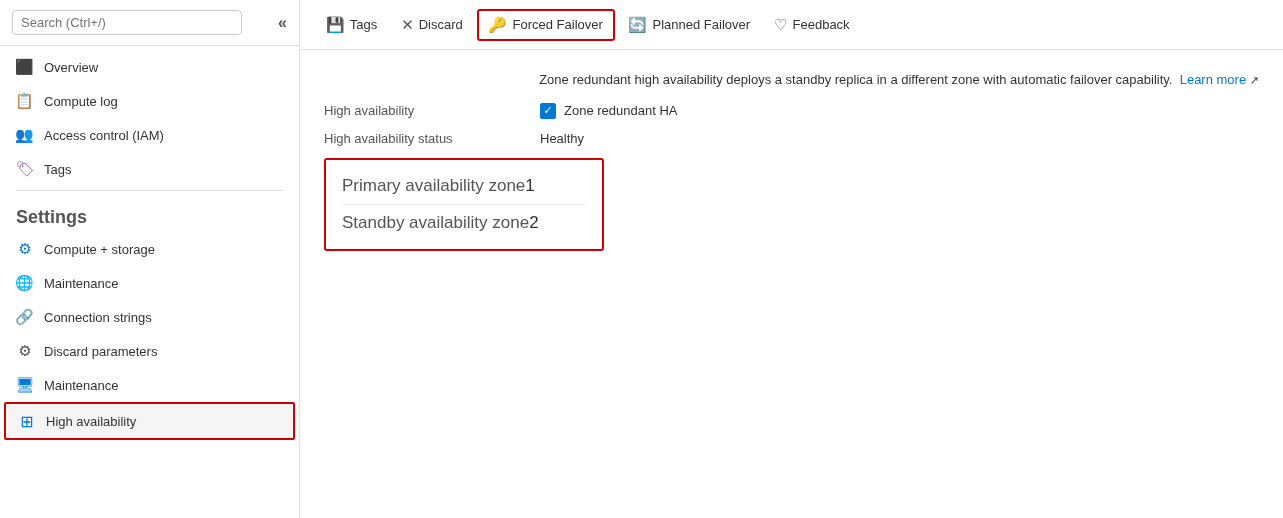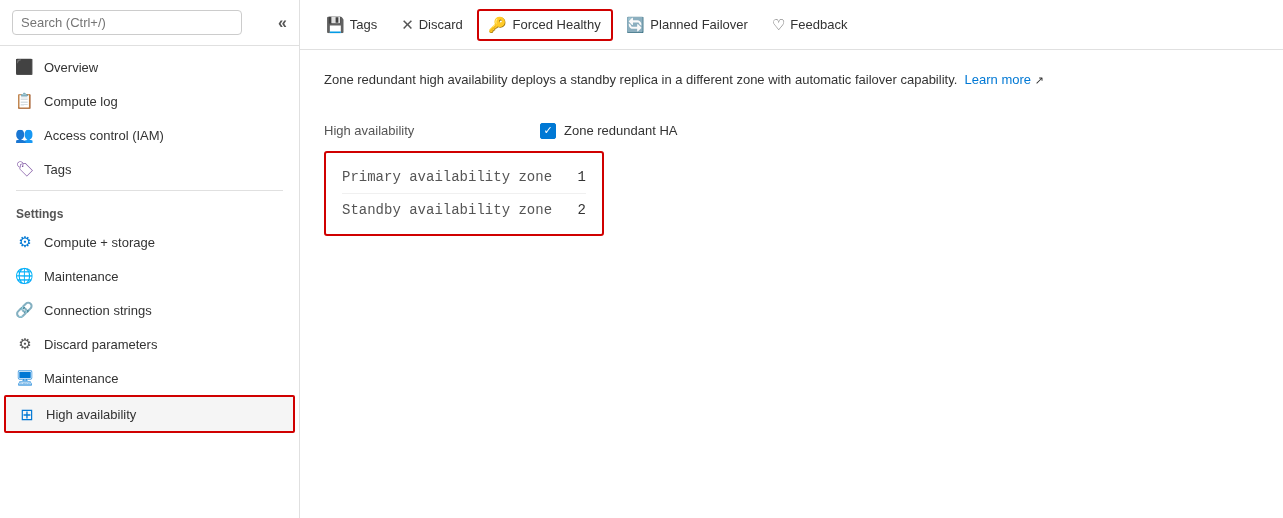--- a/index.html
+++ b/index.html
@@ -58,21 +58,21 @@
       width: 18px;
       height: 18px;
       display: flex;
       align-items: center;
       justify-content: center;
       font-size: 15px;
       flex-shrink: 0;
     }
     .section-label {
       padding: 12px 16px 4px 16px;
-      font-size: 12px;
+      font-size: 18px;
       font-weight: 600;
       color: #555;
       text-transform: none;
     }
     .section-divider {
       border: none;
       border-top: 1px solid #e0e0e0;
       margin: 4px 16px;
     }
 
@@ -127,22 +127,23 @@
 
     
     .content {
       flex: 1;
       padding: 20px 24px;
       overflow-y: auto;
     }
     .description-text {
       font-size: 13px;
       color: #333;
-      margin-bottom: 33px;
+      margin-bottom: 13px;
       line-height: 1.5;
+      text-align: right;
     }
     .description-text a {
       color: #0078d4;
       text-decoration: none;
     }
 
     .field-row {
       display: flex;
       align-items: center;
       margin-bottom: 12px;
@@ -179,25 +180,23 @@
     .zone-box {
       border: 2px solid #d00000;
       border-radius: 3px;
       padding: 8px 16px;
       margin-top: 8px;
       width: 280px;
     }
     .zone-row {
       display: flex;
       align-items: center;
-      justify-content: space-between;
       padding: 8px 0;
-      font-size: 14px;
-      color: #333;
-      font-family: Liberation Mono, monospace;
+      font-size: 17px;
+      color: #333;
     }
     .zone-row:not(:last-child) {
       border-bottom: 1px solid #f0f0f0;
     }
     .zone-row-label { color: #555; }
     .zone-row-value { font-weight: 400; }
   </style>
 </head>
 <body>
 
@@ -263,21 +262,21 @@
     <button class="toolbar-btn">
       <span class="btn-icon">💾</span>
       <span>Tags</span>
     </button>
     <button class="toolbar-btn">
       <span class="btn-icon">✕</span>
       <span>Discard</span>
     </button>
     <button class="toolbar-btn highlighted">
       <span class="btn-icon" style="color:#0078d4;">🔑</span>
-      <span>Forced Healthy</span>
+      <span>Forced Failover</span>
     </button>
     <button class="toolbar-btn">
       <span class="btn-icon">🔄</span>
       <span>Planned Failover</span>
     </button>
     <button class="toolbar-btn">
       <span class="btn-icon">♡</span>
       <span>Feedback</span>
     </button>
   </div>
@@ -290,20 +289,26 @@
     </p>
 
     <div class="field-row">
       <span class="field-label">High availability</span>
       <div class="field-value">
         <div class="checkbox-blue">✓</div>
         <span>Zone redundant HA</span>
       </div>
     </div>
 
+    <div class="field-row">
+      <span class="field-label">High availability status</span>
+      <div class="field-value">
+        <span>Healthy</span>
+      </div>
+    </div>
 
     <div class="zone-box">
       <div class="zone-row">
         <span class="zone-row-label">Primary availability zone</span>
         <span class="zone-row-value">1</span>
       </div>
       <div class="zone-row">
         <span class="zone-row-label">Standby availability zone</span>
         <span class="zone-row-value">2</span>
       </div>

